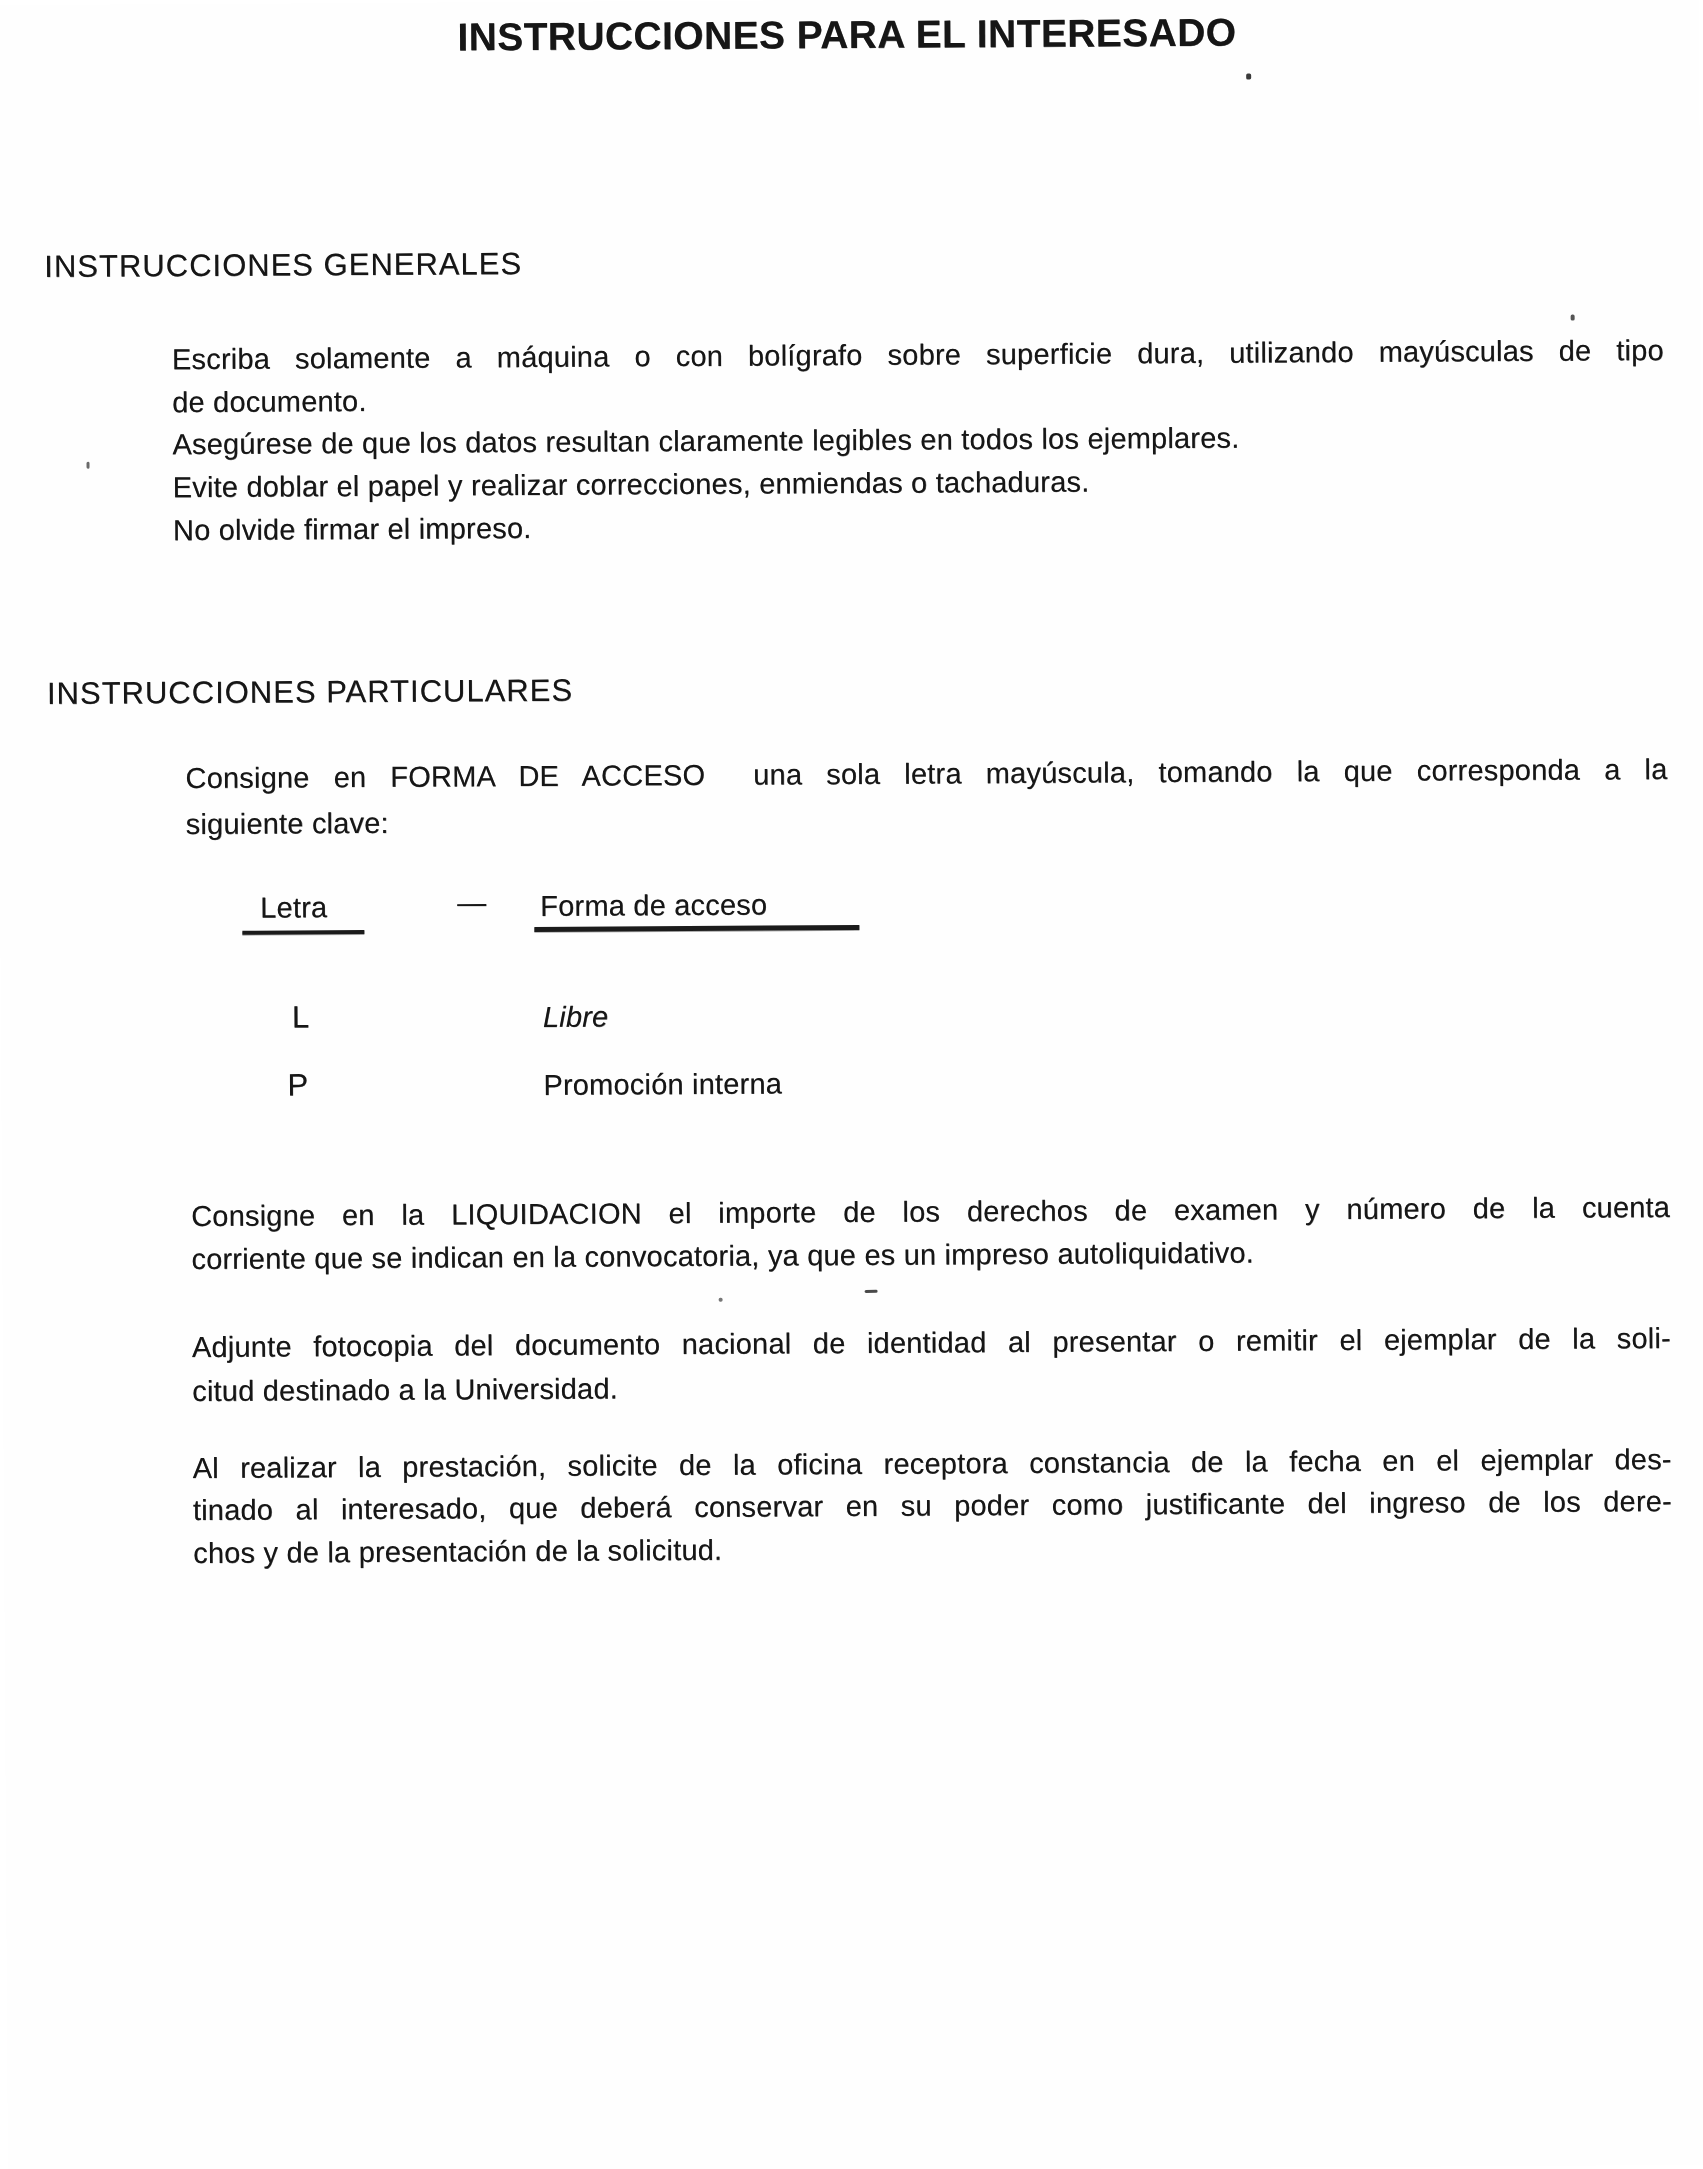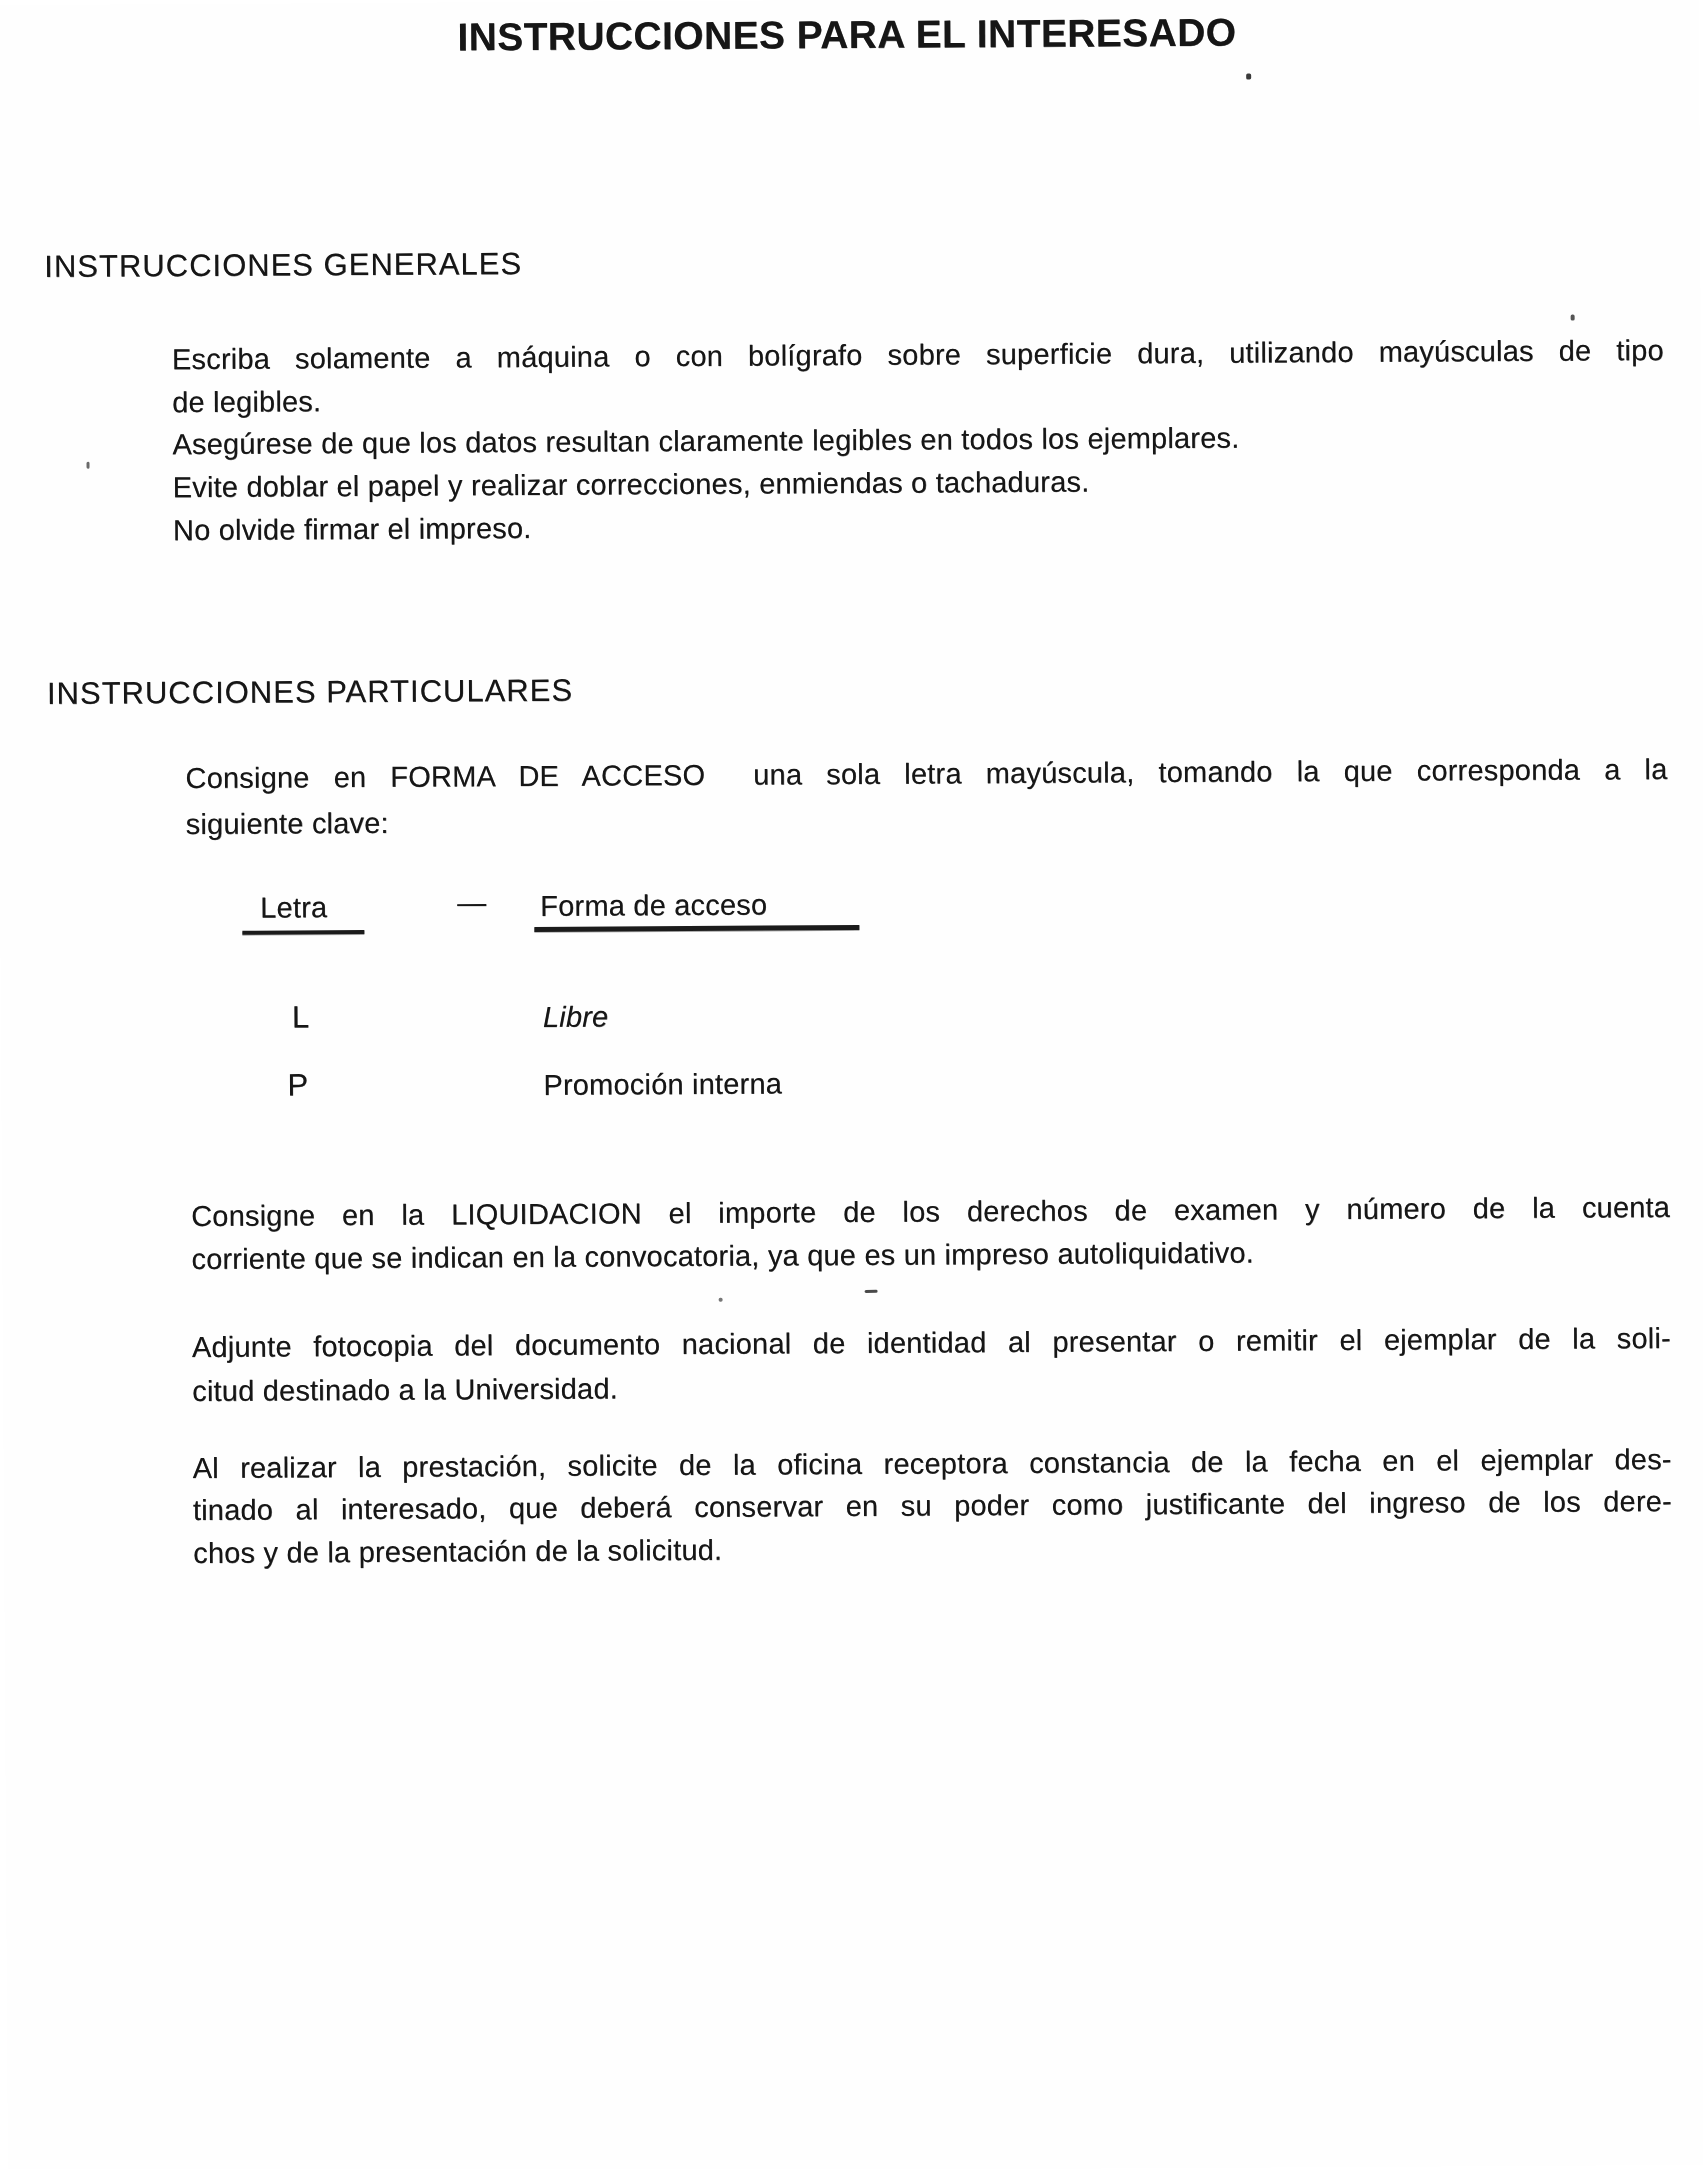--- a/index.html
+++ b/index.html
@@ -69,21 +69,21 @@
 <body>
 
 <div class="sheet">
 
   <div class="t title">INSTRUCCIONES PARA EL INTERESADO</div>
   <div class="speck" style="left:1251px; top:76px; width:5.1px; height:6px;"></div>
 
   <div class="t heading" style="top:244px;">INSTRUCCIONES GENERALES</div>
 
   <div class="t body-line just" style="left:175px; top:337px; width:1492px;">Escriba solamente a máquina o con bolígrafo sobre superficie dura, utilizando mayúsculas de tipo</div>
-  <div class="t body-line" style="left:175px; top:380px;">de legibles.</div>
+  <div class="t body-line" style="left:175px; top:380px;">de documento.</div>
   <div class="t body-line" style="left:175px; top:422px;">Asegúrese de que los datos resultan claramente legibles en todos los ejemplares.</div>
   <div class="t body-line" style="left:175px; top:465px;">Evite doblar el papel y realizar correcciones, enmiendas o tachaduras.</div>
   <div class="t body-line" style="left:175px; top:508px;">No olvide firmar el impreso.</div>
 
   <div class="speck" style="left:89px; top:457px; width:3.4px; height:6.8px; background:#6a6a6a;"></div>
   <div class="speck" style="left:1574px; top:319px; width:4.3px; height:6px; background:#555;"></div>
 
   <div class="t heading" style="top:671px;">INSTRUCCIONES PARTICULARES</div>
 
   <div class="t body-line just" style="left:186px; top:756px; width:1482px;">Consigne en FORMA DE ACCESO&nbsp; una sola letra mayúscula, tomando la que corresponda a la</div>

